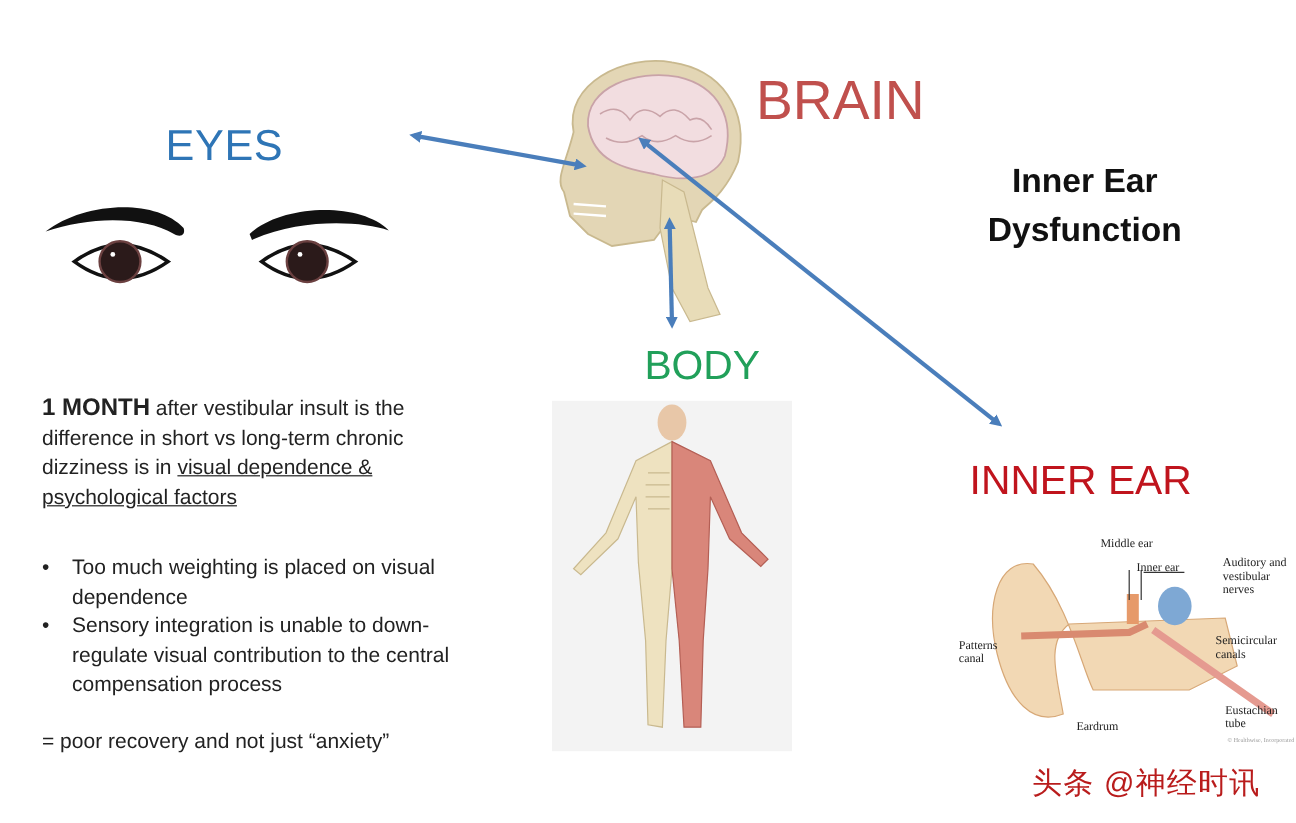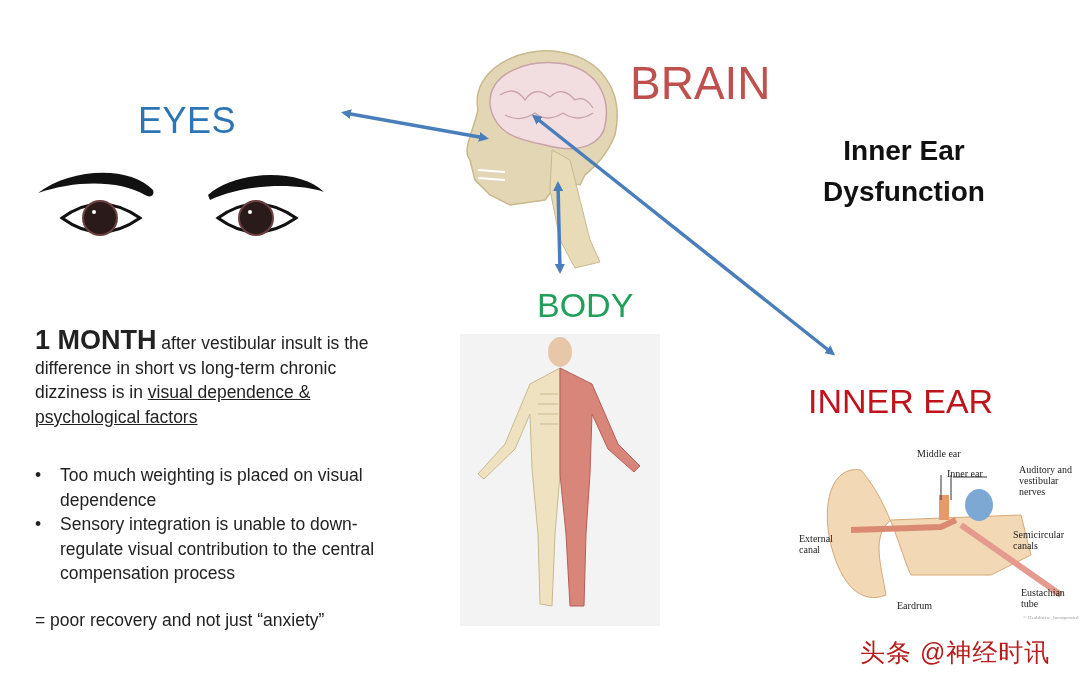--- a/index.html
+++ b/index.html
@@ -5,21 +5,21 @@
   html, body { margin:0; padding:0; }
   body { width:1080px; height:686px; background:#ffffff; position:relative; overflow:hidden;
          font-family:"Liberation Sans", sans-serif; }
   .abs { position:absolute; }
   .label-eyes { left:138px; top:100px; font-size:36px; color:#2e75b6; letter-spacing:0.5px; }
   .label-brain { left:630px; top:56px; font-size:46px; font-weight:normal; color:#c0504d; }
   .label-body { left:518px; top:286px; font-size:34px; color:#21a05a;margin-left:19px; }
   .label-inner-ear { left:808px; top:382px; font-size:34px; color:#c0141d; }
   .side-title { left:770px; top:130px; width:268px; text-align:center; font-size:28px; font-weight:bold; line-height:41px; color:#111; }
   .text-block { left:35px; top:328px; width:360px; font-size:17.5px; line-height:24.5px; color:#222; }
-  .text-block .big { font-weight:bold; font-size:27px; }
+  .text-block .big { font-weight:bold; font-size:20px; }
   .text-block u { text-decoration:underline; }
   .bullets { margin:34px 0 0 0; padding:0; list-style:none; }
   .bullets li { position:relative; padding-left:25px; }
   .bullets li::before { content:"•"; position:absolute; left:0; }
   .conclusion { margin-top:22px; }
   .watermark { left:860px; top:636px; font-size:25px; color:#b91c1c; letter-spacing:1px;
                text-shadow:0 0 2px #fff, 0 0 2px #fff; }
   .body-img { left:460px; top:334px; width:200px; height:292px; background:#f3f3f3; }
   .ear-img { left:755px; top:445px; width:290px; height:175px;margin-left:36px; }
   .ear-lbl { position:absolute; font-family:"Liberation Serif", serif; font-size:10px; color:#222; line-height:11px; }
@@ -82,21 +82,21 @@
     <path d="M70,25 C40,20 30,60 40,100 C50,140 70,160 95,150 C90,120 80,90 100,75 L230,70 L240,110 L200,130 L120,130 C110,110 100,60 70,25 z" fill="#f2d8b4" stroke="#d7a877"></path>
     <path d="M60,85 L150,82 L165,75" stroke="#d98a70" stroke-width="6" fill="none"></path>
     <rect x="148" y="50" width="10" height="25" fill="#e69a6a"></rect>
     <ellipse cx="188" cy="60" rx="14" ry="16" fill="#7ea8d4"></ellipse>
     <path d="M170,80 L270,150" stroke="#e59a90" stroke-width="6"></path>
     <path d="M150,55 L150,30 M160,30 L160,55 M162,32 L196,32" stroke="#333" fill="none"></path>
   </svg>
   <div class="ear-lbl" style="left:126px;top:3px">Middle ear</div>
   <div class="ear-lbl" style="left:156px;top:23px">Inner ear</div>
   <div class="ear-lbl" style="left:228px;top:19px;width:60px">Auditory and vestibular nerves</div>
-  <div class="ear-lbl" style="left:8px;top:88px;width:42px">External canal</div>
+  <div class="ear-lbl" style="left:8px;top:88px;width:42px">Patterns canal</div>
   <div class="ear-lbl" style="left:222px;top:84px;width:60px">Semicircular canals</div>
   <div class="ear-lbl" style="left:106px;top:155px">Eardrum</div>
   <div class="ear-lbl" style="left:230px;top:142px;width:50px">Eustachian tube</div>
   <div class="ear-lbl" style="left:232px;top:167px;font-size:5px;color:#999">© Healthwise, Incorporated</div>
 </div>
 
 <div class="abs text-block">
   <div><span class="big">1 MONTH</span><span> after vestibular insult is the difference in short vs long-term chronic dizziness is in </span><u>visual dependence &amp; psychological factors</u></div>
   <ul class="bullets">
     <li>Too much weighting is placed on visual dependence</li>

